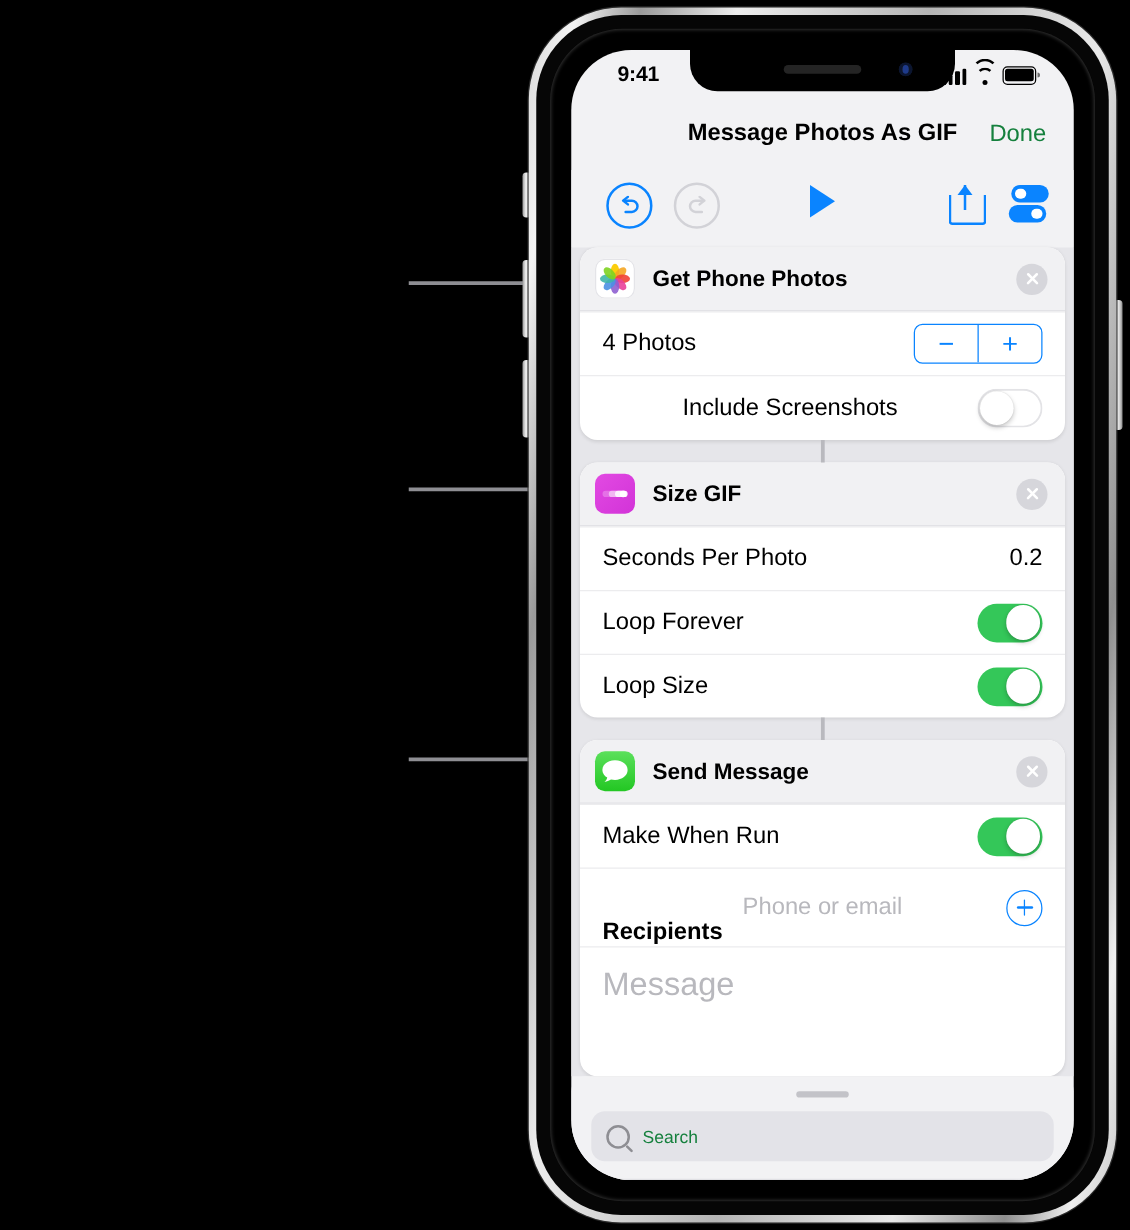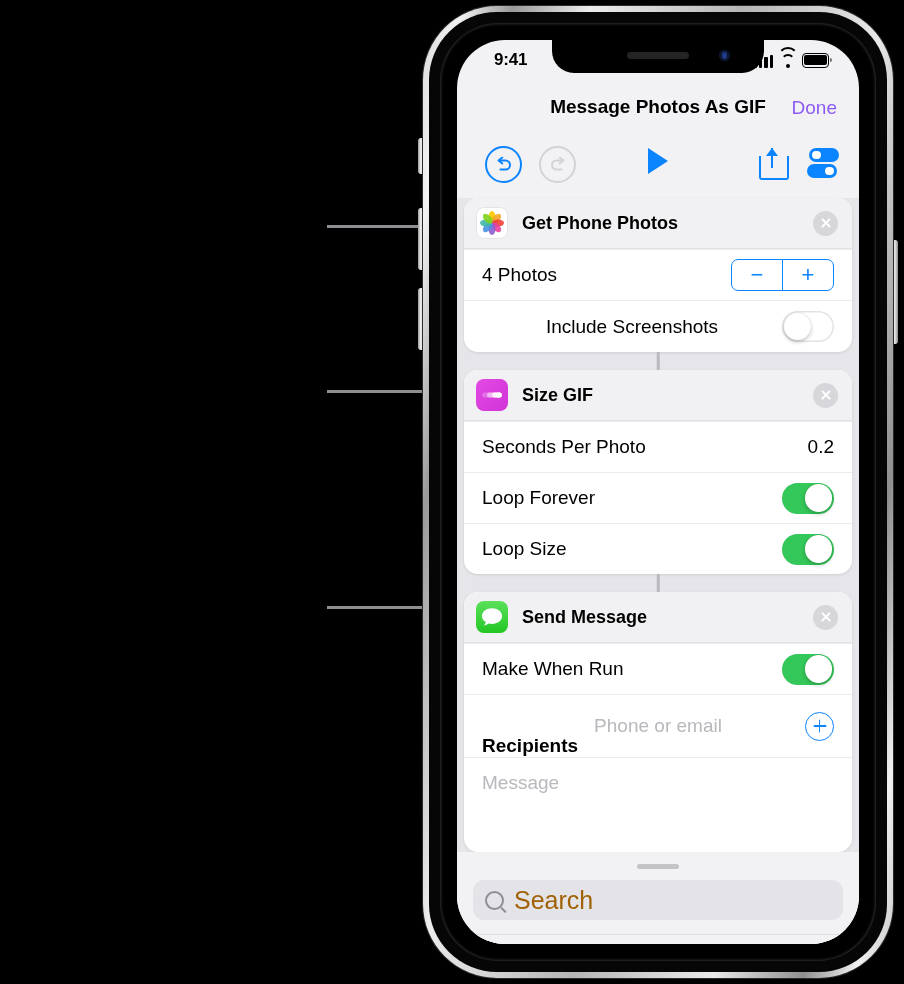--- a/index.html
+++ b/index.html
@@ -65,21 +65,21 @@
   .wifi b:nth-child(1){width:17px;height:17px;}
   .wifi b:nth-child(2){width:10px;height:10px;bottom:0px;}
   .wifi b:nth-child(3){width:4px;height:4px;bottom:0;background:#000;border:0;border-radius:50%;}
   .batt{position:relative;width:25px;height:12.5px;border:1.6px solid #000;border-radius:4px;}
   .batt::after{content:"";position:absolute;right:-3.5px;top:3.5px;width:2px;height:4.5px;background:#000;border-radius:0 2px 2px 0;opacity:.55;}
   .batt i{position:absolute;left:1.4px;top:1.4px;bottom:1.4px;right:1.4px;background:#000;border-radius:2px;}
 
   
   .navbar{position:relative;height:52px;}
   .nav-title{position:absolute;left:0;right:0;top:12px;text-align:center;font-size:19px;font-weight:bold;color:#000;}
-  .nav-done{position:absolute;right:22px;top:13px;font-size:19px;color:#8b5cf6;font-weight:normal;}
+  .nav-done{position:absolute;right:22px;top:13px;font-size:19px;color:#15803d;font-weight:normal;}
 
   
   .toolbar{position:relative;height:62px;background:#f2f2f4;}
   .tb-undo,.tb-redo{position:absolute;top:10px;width:33px;height:33px;border-radius:50%;}
   .tb-undo{left:28px;border:2px solid #0a84ff;}
   .tb-redo{left:82px;border:2px solid #d2d2d7;}
   .arc{position:absolute;left:50%;top:50%;transform:translate(-50%,-50%);}
   .tb-play{position:absolute;left:50%;transform:translateX(-50%);top:12px;width:0;height:0;
            border-left:20px solid #0a84ff;border-top:13px solid transparent;border-bottom:13px solid transparent;}
   .tb-share{position:absolute;right:72px;top:10px;width:28px;height:34px;}
@@ -123,32 +123,32 @@
   .toggle.on .knob{right:1.8px;}
   .toggle.off .knob{left:1.6px;}
 
   
   .plus-circle{width:27px;height:27px;border-radius:50%;border:1.8px solid #0a84ff;position:relative;flex:0 0 27px;}
   .plus-circle::before,.plus-circle::after{content:"";position:absolute;left:50%;top:50%;background:#0a84ff;border-radius:1px;}
   .plus-circle::before{width:13px;height:1.9px;transform:translate(-50%,-50%);}
   .plus-circle::after{width:1.9px;height:13px;transform:translate(-50%,-50%);}
 
   .placeholder{color:#b8b8bd;}
-  .msg-area{padding:14px 18px 58px;border-top:1px solid #ececee;font-size:19px;color:#b8b8bd;}
+  .msg-area{padding:14px 18px 58px;border-top:1px solid #ececee;font-size:26px;color:#b8b8bd;}
 
   .connector{height:18px;position:relative;}
   .connector::after{content:"";position:absolute;left:50%;transform:translateX(-50%);top:0;width:2.5px;height:18px;background:#b9b9be;}
 
   
   .sheet{position:relative;background:#f2f2f4;border-top-left-radius:12px;border-top-right-radius:12px;padding:12px 0 0;}
   .grabber{width:42px;height:5px;border-radius:3px;background:#c3c3c8;margin:0 auto 11px;}
   .searchbar{margin:0 16px 14px;height:40px;border-radius:11px;background:#e3e3e8;display:flex;align-items:center;padding:0 12px;}
   .mag{width:15px;height:15px;border:2px solid #8e8e93;border-radius:50%;position:relative;flex:0 0 15px;}
   .mag::after{content:"";position:absolute;right:-5px;bottom:-3px;width:7px;height:2px;background:#8e8e93;border-radius:2px;transform:rotate(45deg);}
-  .search-text{margin-left:10px;font-size:25px;color:#a16207;}
+  .search-text{margin-left:10px;font-size:14px;color:#15803d;}
   .home-zone{height:54px;border-top:1px solid #e0e0e4;position:relative;background:#f2f2f4;}
 </style>
 </head>
 <body>
 
 <div class="stage">
 
   <div class="leader" style="left:327px;top:225px;width:140px;"></div>
   <div class="leader" style="left:327px;top:390px;width:140px;"></div>
   <div class="leader" style="left:327px;top:606px;width:140px;"></div>

